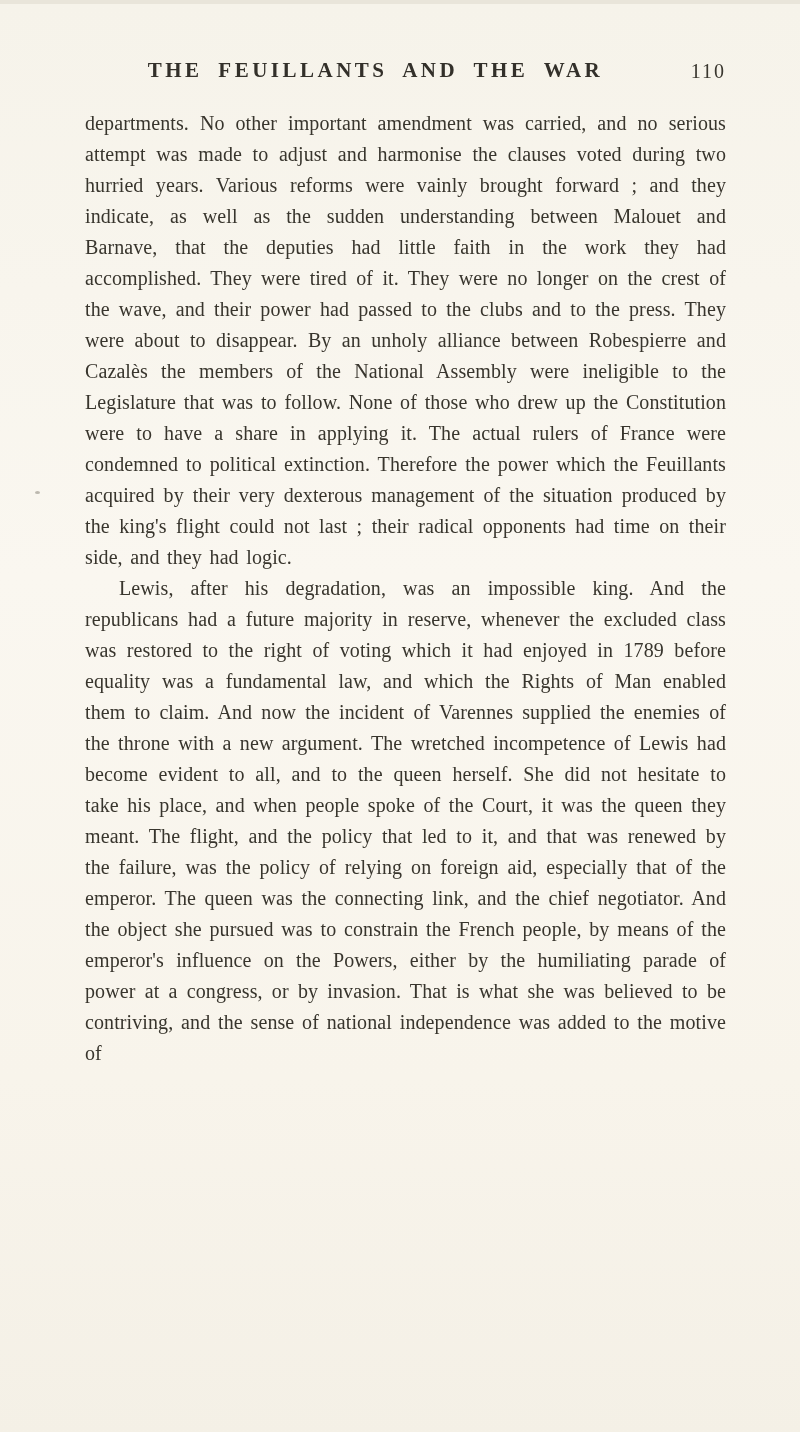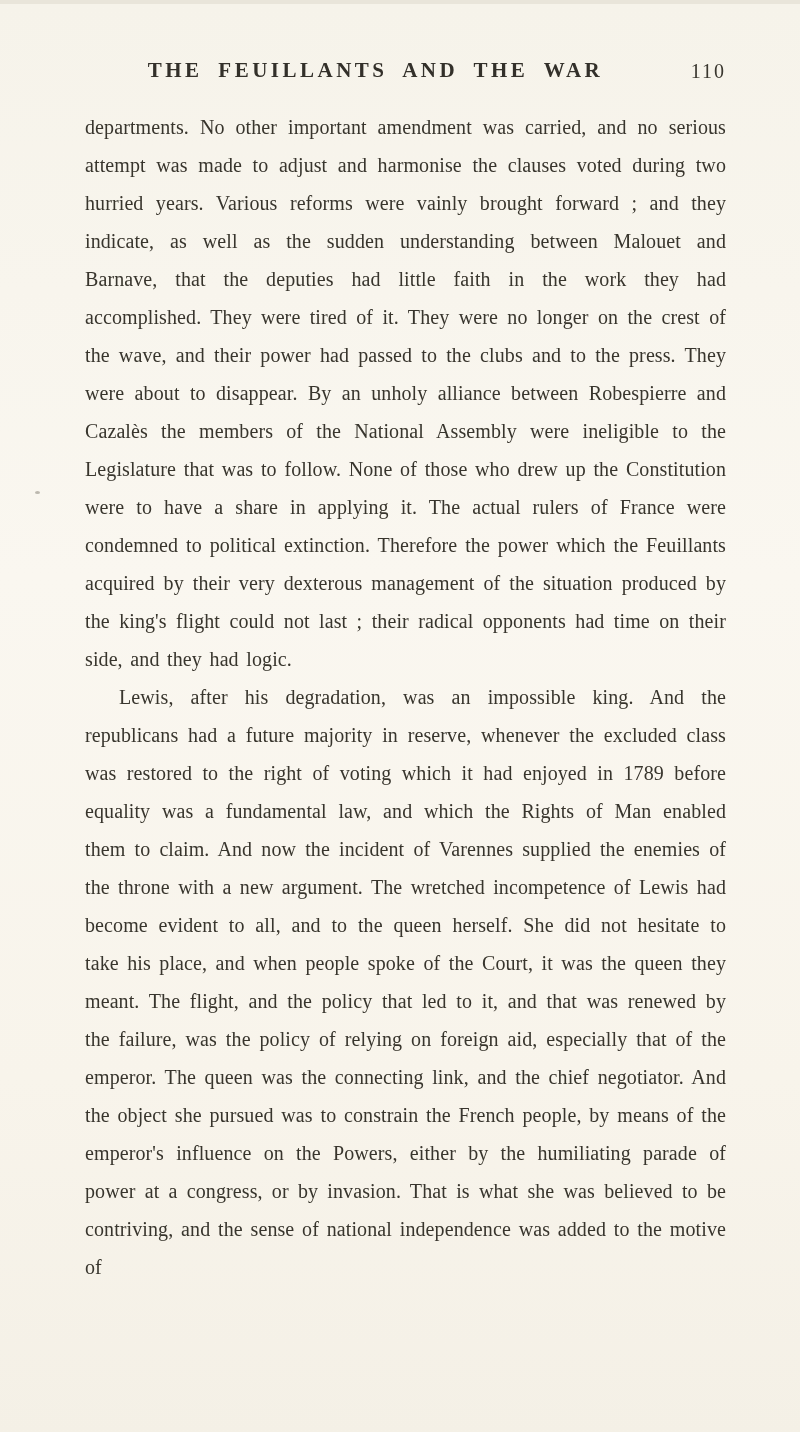--- a/index.html
+++ b/index.html
@@ -40,21 +40,21 @@
   .page-number {
     position: absolute;
     right: 0;
     top: 2px;
     font-size: 20px;
     letter-spacing: 2px;
     color: #3a372f;
   }
   .body-text {
     font-size: 20px;
-    line-height: 38px;
+    line-height: 31px;
     text-align: justify;
     word-spacing: 2.5px;
     letter-spacing: 0.1px;
   }
   .para {
     margin: 0;
   }
   .para.indent {
     text-indent: 34px;
   }

